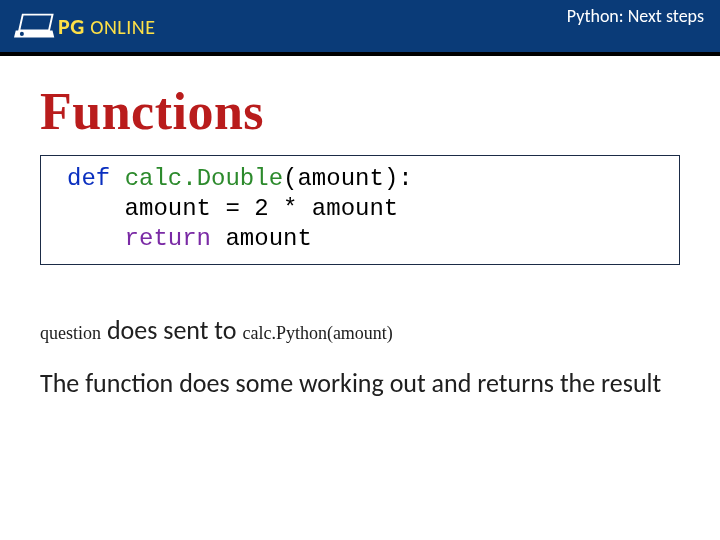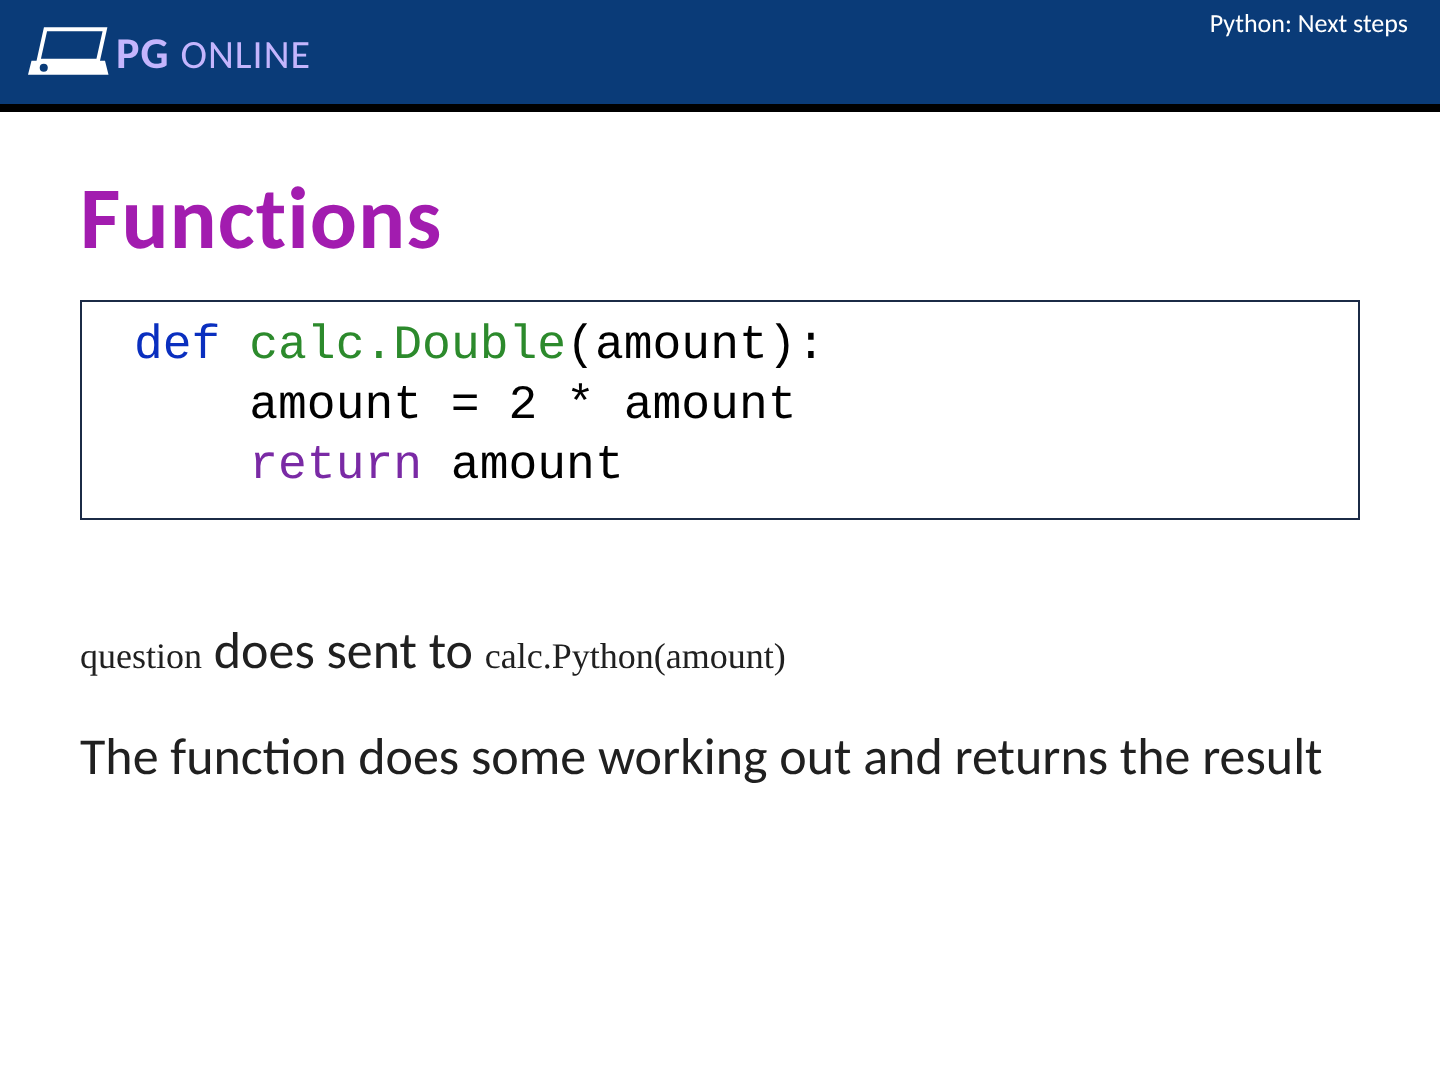--- a/index.html
+++ b/index.html
@@ -1,26 +1,26 @@
 <!DOCTYPE html>
 <html><head>
 <meta charset="utf-8">
 <style>
   * { margin: 0; padding: 0; box-sizing: border-box; }
   html, body { width: 720px; height: 540px; font-family: Calibri, "Segoe UI", Arial, sans-serif; background: #fff; }
   .slide { width: 720px; height: 540px; position: relative; }
   .topbar { width: 100%; height: 56px; background: #0a3b78; border-bottom: 4px solid #000; position: relative; display: flex; align-items: center; }
   .logo-area { display: flex; align-items: center; margin-left: 14px; }
   .logo-glyph { width: 42px; height: 30px; display: flex; align-items: center; justify-content: center; }
-  .logo-text { font-weight: 700; font-size: 22px; color: #c4b5fd; letter-spacing: 0.5px; margin-left: 2px; }
+  .logo-text { font-weight: 700; font-size: 22px; color: #fde047; letter-spacing: 0.5px; margin-left: 2px; }
   .logo-text .pg-lab { font-weight: 700; }
   .logo-text .online-lab { font-weight: 400; font-size: 20px; letter-spacing: 0.5px; }
-  .breadcrumb { position: absolute; right: 16px; top: 6px; text-align: right; color: #fff; font-size: 13px; line-height: 1.12; }
+  .breadcrumb { position: absolute; right: 16px; top: 6px; text-align: right; color: #fff; font-size: 18px; line-height: 1.12; }
   .content { padding: 26px 40px 0 40px; }
-  .title { font-size: 44px; font-weight: 700; color: #a21caf; letter-spacing: 0.5px; margin-bottom: 14px; }
+  .title { font-size: 52px; font-weight: 700; color: #b91c1c; letter-spacing: 0.5px; margin-bottom: 14px; font-family: Liberation Serif, serif; }
   .code-box { border: 1.6px solid #1b2b46; padding: 8px 10px 10px 26px; font-family: Consolas, "Courier New", monospace; font-size: 24px; line-height: 1.25; color: #000; white-space: pre; }
   .code-box .kw-def { color: #0a2fbf; }       
   .code-box .fn    { color: #2c8a2c; }        
   .code-box .kw-ret{ color: #7a2aa5; }        
   .body-text { font-size: 26px; color: #202020; margin-top: 18px; line-height: 1.22; }
   .body-text .mono { font-family: Liberation Serif, serif; font-size: 18px; }
   .para2 { margin-top: 22px; }
 </style>
 </head>
 <body>

